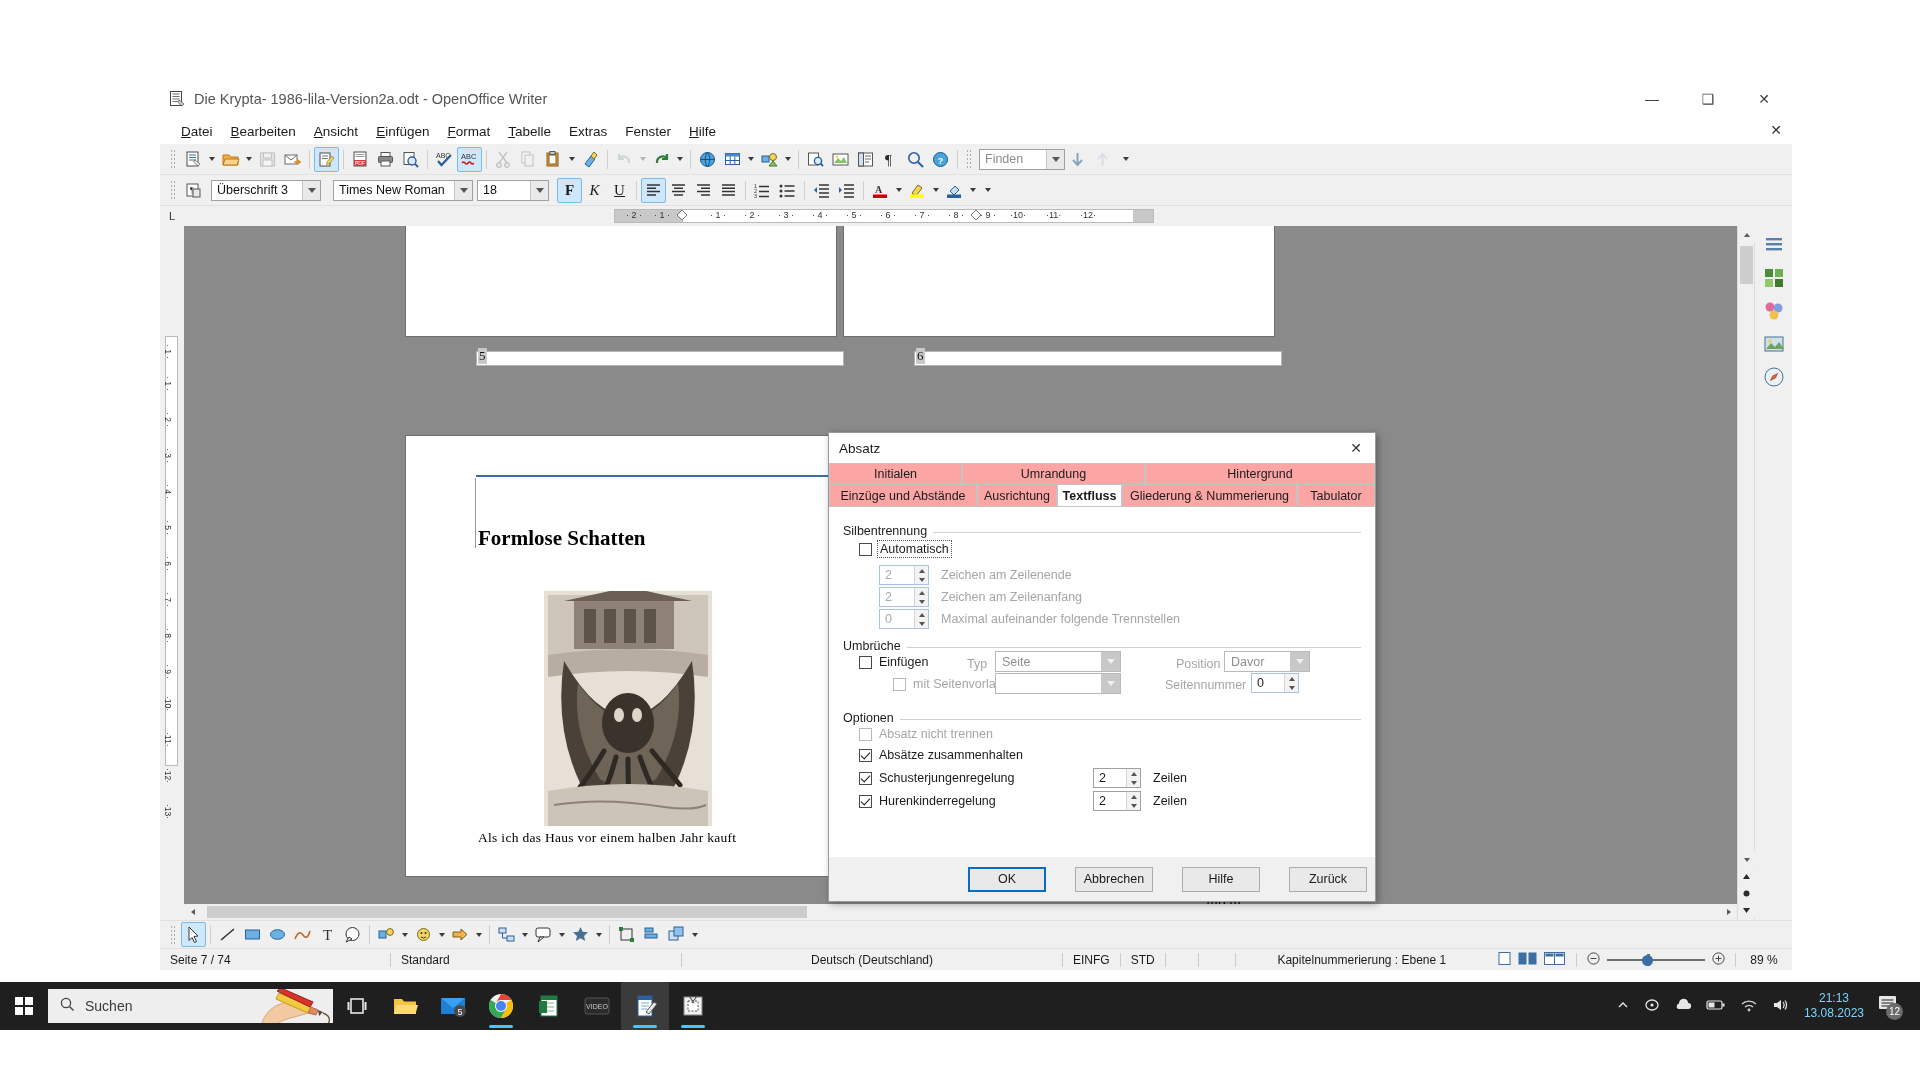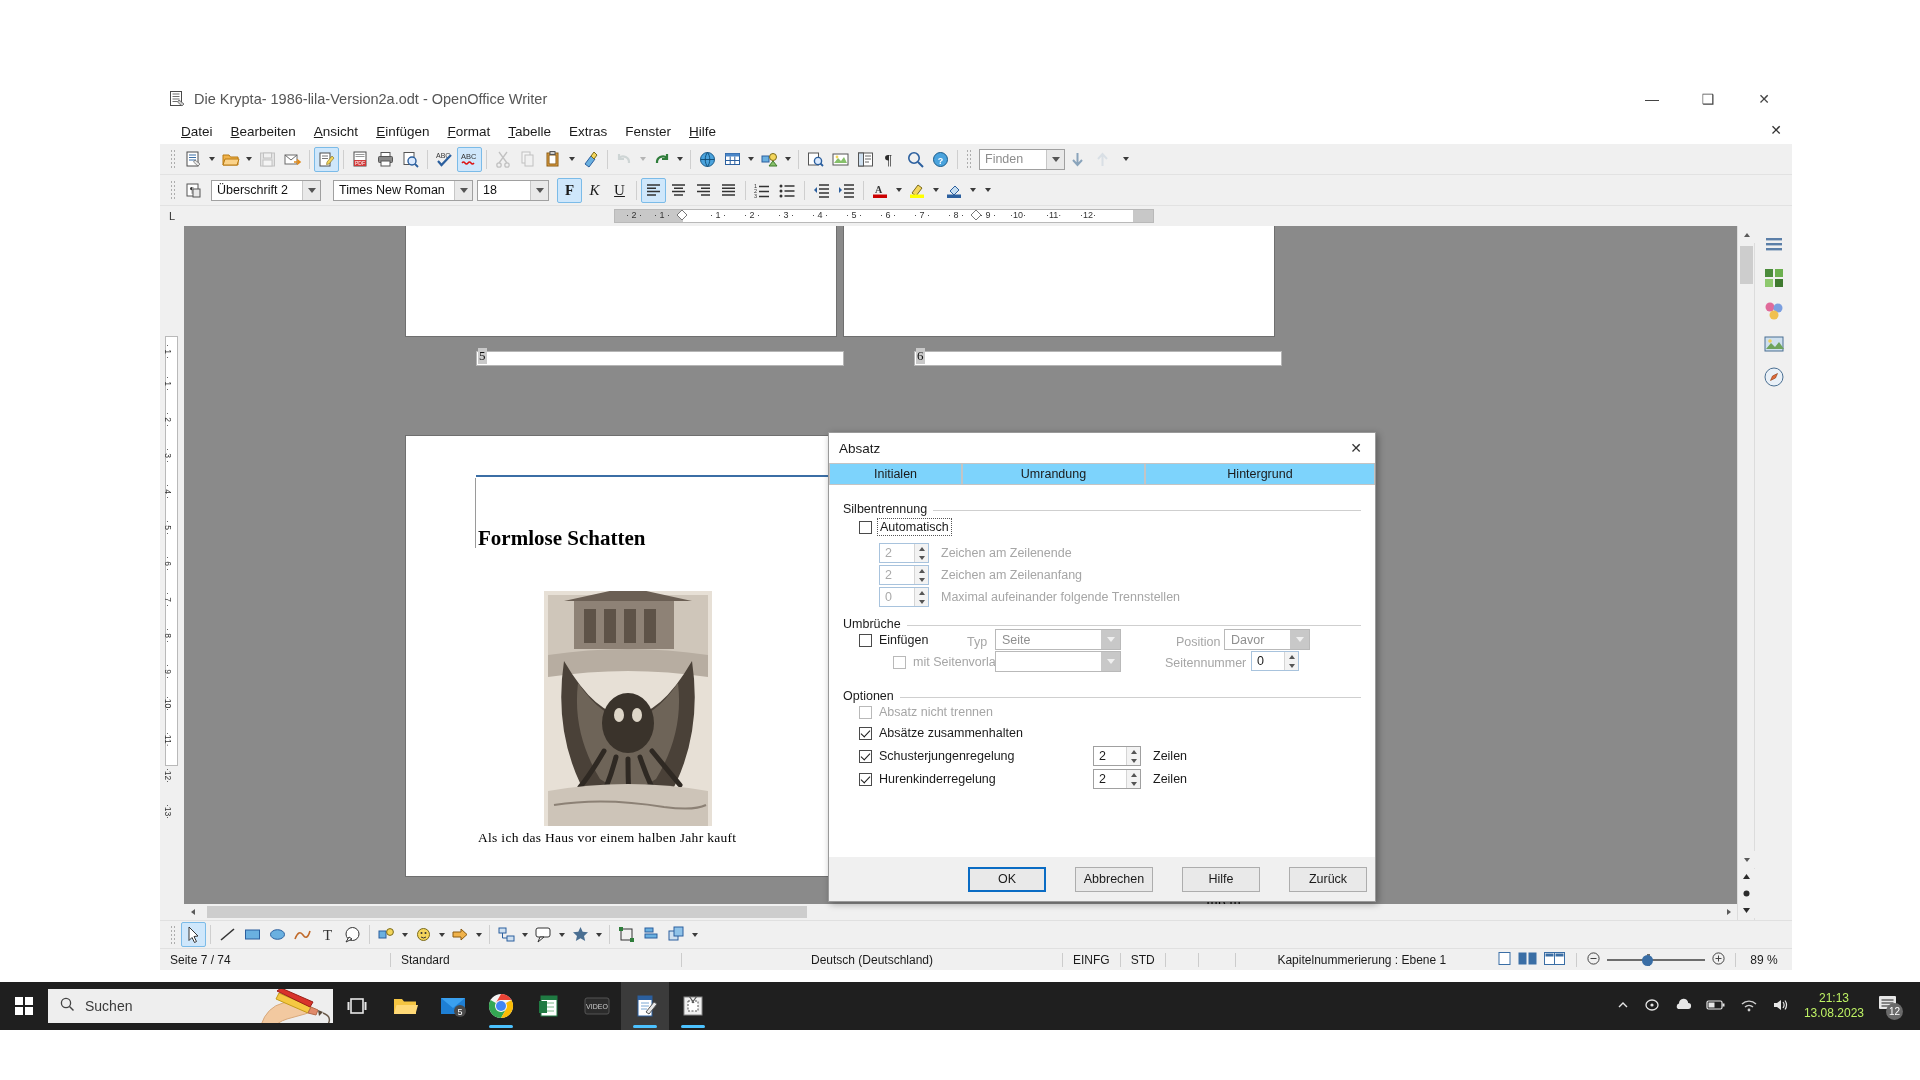--- a/index.html
+++ b/index.html
@@ -129,21 +129,21 @@
   
   #dialog { position:absolute; left:828px; top:432px; width:548px; height:470px;
             background:#f0f0f0; border:1px solid #9a9a9a; box-shadow:2px 2px 7px rgba(0,0,0,.33);
             display:flex; flex-direction:column; }
   #dlg-title { height:30px; background:#ffffff; display:flex; align-items:center;
                padding:0 6px 0 10px; }
   #dlg-title .t { flex:1; font-size:13.5px; color:#1b1b1b; }
   #dlg-close { width:26px;height:24px;display:flex;align-items:center;justify-content:center;
                font-size:14px;color:#333; }
   .tabrow { display:flex; background:#f0f0f0; }
-  .tab { border:1px solid #c4c4c4; border-bottom:none; background:#7dd3fc;
+  .tab { border:1px solid #c4c4c4; border-bottom:none; background:#fca5a5;
          font-size:12.5px; color:#1b1b1b; padding:4px 0; text-align:center;
          display:flex;align-items:center;justify-content:center; }
   .tab.sel { background:#ffffff; font-weight:bold; }
   .tabrow.r1 .tab { height:21px; }
   .tabrow.r2 .tab { height:22px; }
   #dlg-body { flex:1; background:#ffffff; border-top:1px solid #c4c4c4;
               position:relative; margin:0 0; }
   .grp { position:absolute; }
   .grp-lbl { font-size:12.5px; color:#1b1b1b; background:#fff; padding-right:6px; position:absolute;
              left:0; top:-8px; }
@@ -187,21 +187,21 @@
   #search { width:285px; height:34px; background:#eeeeee; display:flex; align-items:center;
             padding-left:12px; gap:10px; position:relative; overflow:hidden; }
   #search .stxt { font-size:14px; color:#3a3a3a; }
   .tb-app { width:48px; height:48px; display:flex; align-items:center; justify-content:center;
             position:relative; }
   .tb-app.run::after { content:""; position:absolute; bottom:2px; left:12px; width:24px; height:3px;
                        background:#4cc2ff; border-radius:2px; }
   .tb-app.act { background:#3b3b3b; }
   #tray { margin-left:auto; display:flex; align-items:center; gap:14px; padding-right:14px;
           color:#e6e6e6; font-size:12px; }
-  #clock { text-align:center; line-height:1.25; font-size:12px; color:#bef264; }
+  #clock { text-align:center; line-height:1.25; font-size:12px; color:#7dd3fc; }
   #bottom-strip { position:absolute; left:0; bottom:0; width:1920px; height:50px; background:#fff; }
 </style>
 </head>
 <body>
 
 <div id="desktop">
 
   <div id="app-window">
 
     <div id="titlebar">
@@ -446,21 +446,21 @@
     <div class="toolbar">
       <div class="grip"></div>
       <div class="tb-btn">
         <svg class="ico" viewBox="0 0 19 19">
             <rect x="3" y="3" width="11" height="12" fill="#fff" stroke="#555"></rect>
             <text x="6" y="12" font-size="8" fill="#333" font-family="serif">¶</text>
             <rect x="9" y="8" width="7" height="8" fill="#e8e8e8" stroke="#555"></rect>
           </svg>
       </div>
       <div class="combo" style="width:110px;margin-left:5px;">
-        <span class="cb-txt">Überschrift 2</span>
+        <span class="cb-txt">Überschrift 3</span>
         <span class="cb-arrow">
             <span class="arrow-dn"></span>
           </span>
       </div>
       <div class="combo" style="width:140px;margin-left:12px;">
         <span class="cb-txt">Times New Roman</span>
         <span class="cb-arrow">
             <span class="arrow-dn"></span>
           </span>
       </div>
@@ -931,20 +931,27 @@
     <div id="dlg-title">
       <span class="t">Absatz</span>
       <span id="dlg-close">✕</span>
     </div>
 
     <div class="tabrow r1">
       <div class="tab" style="width:133px;">Initialen</div>
       <div class="tab" style="width:183px;">Umrandung</div>
       <div class="tab" style="width:230px;">Hintergrund</div>
     </div>
+    <div class="tabrow r2">
+      <div class="tab" style="width:148px;">Einzüge und Abstände</div>
+      <div class="tab" style="width:80px;">Ausrichtung</div>
+      <div class="tab sel" style="width:65px;">Textfluss</div>
+      <div class="tab" style="width:175px;">Gliederung &amp; Nummerierung</div>
+      <div class="tab" style="width:78px;">Tabulator</div>
+    </div>
 
     <div id="dlg-body">
 
       <div class="grp" style="left:14px;top:25px;right:14px;height:1px;">
         <div class="grp-line"></div>
         <div class="grp-lbl">Silbentrennung</div>
       </div>
       <div class="row" style="left:30px;top:35px;">
         <span class="cbx"></span>
         <span class="lab dashed">Automatisch</span>

